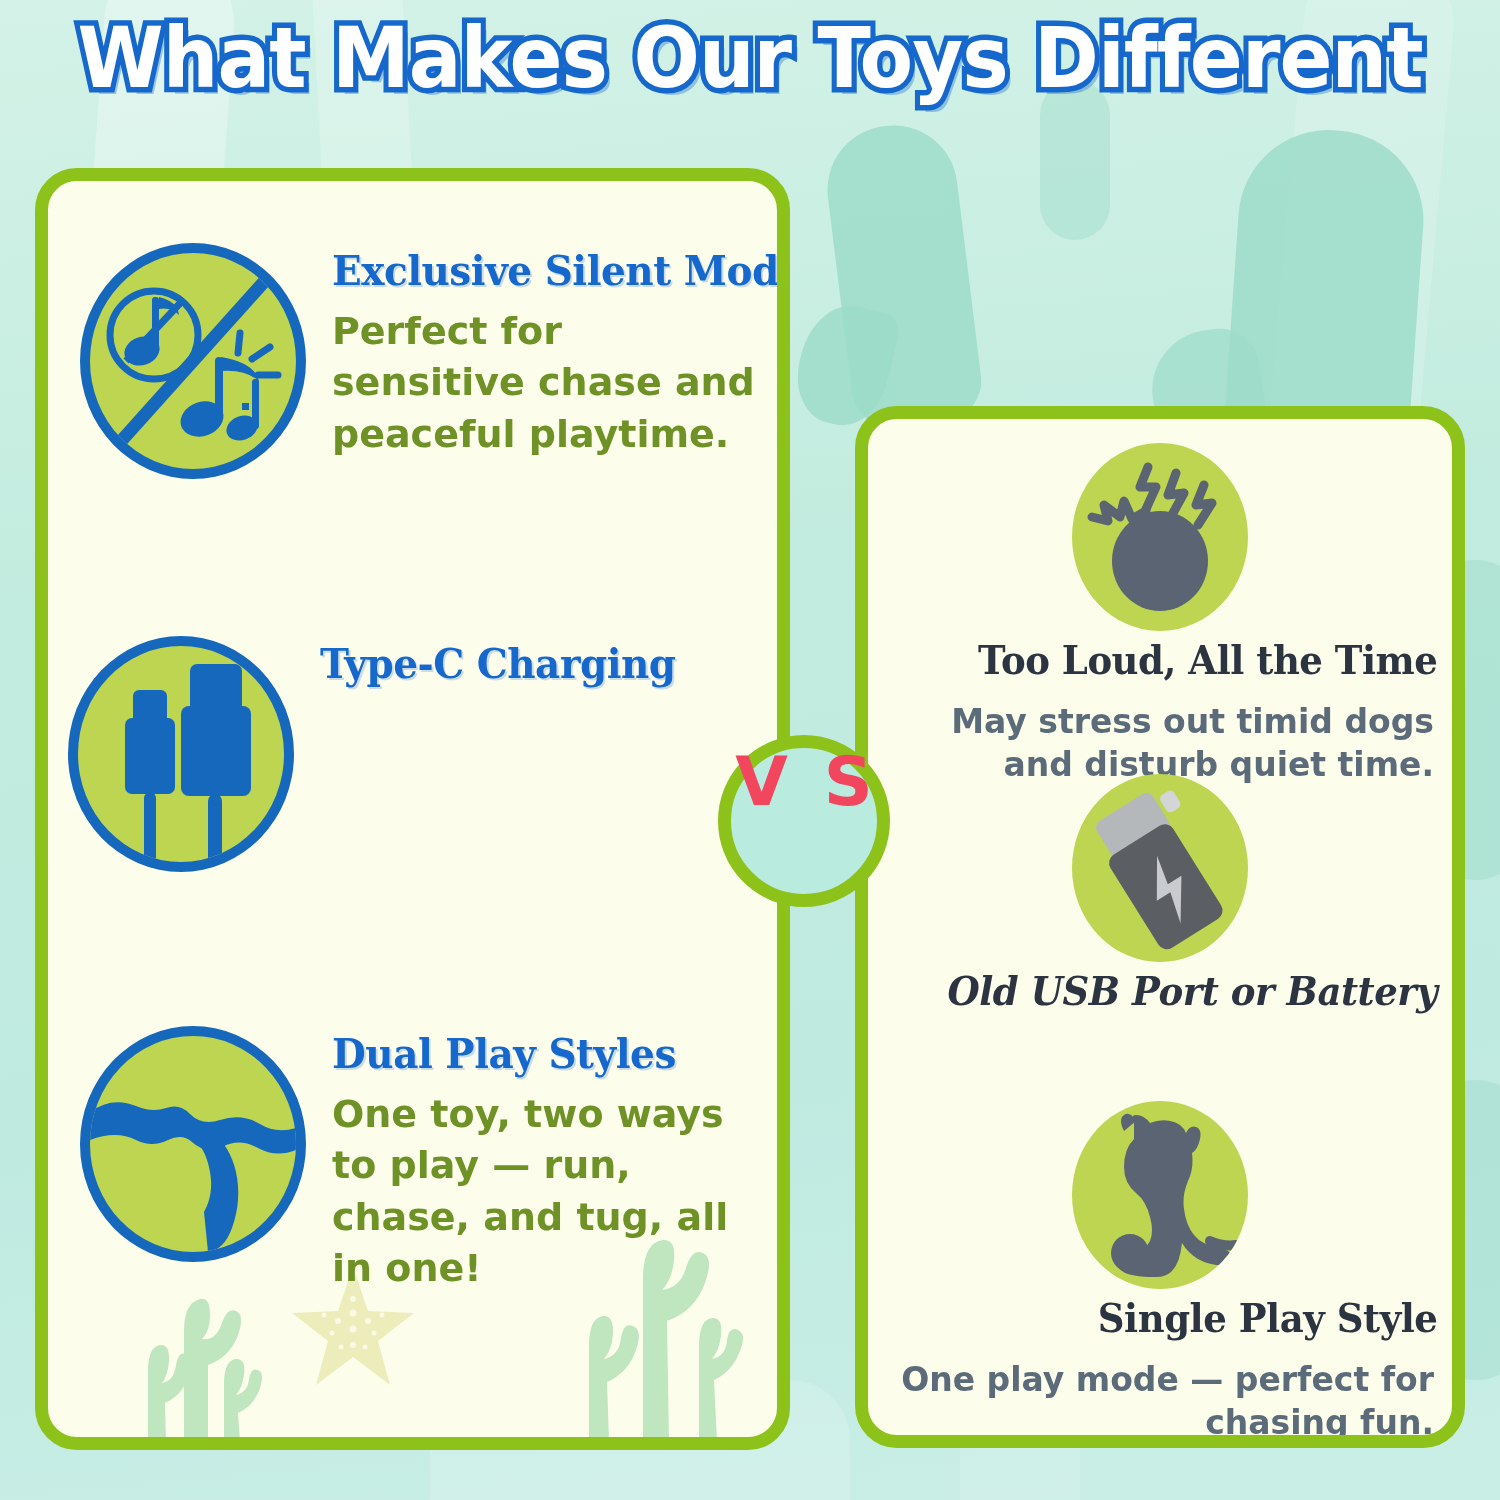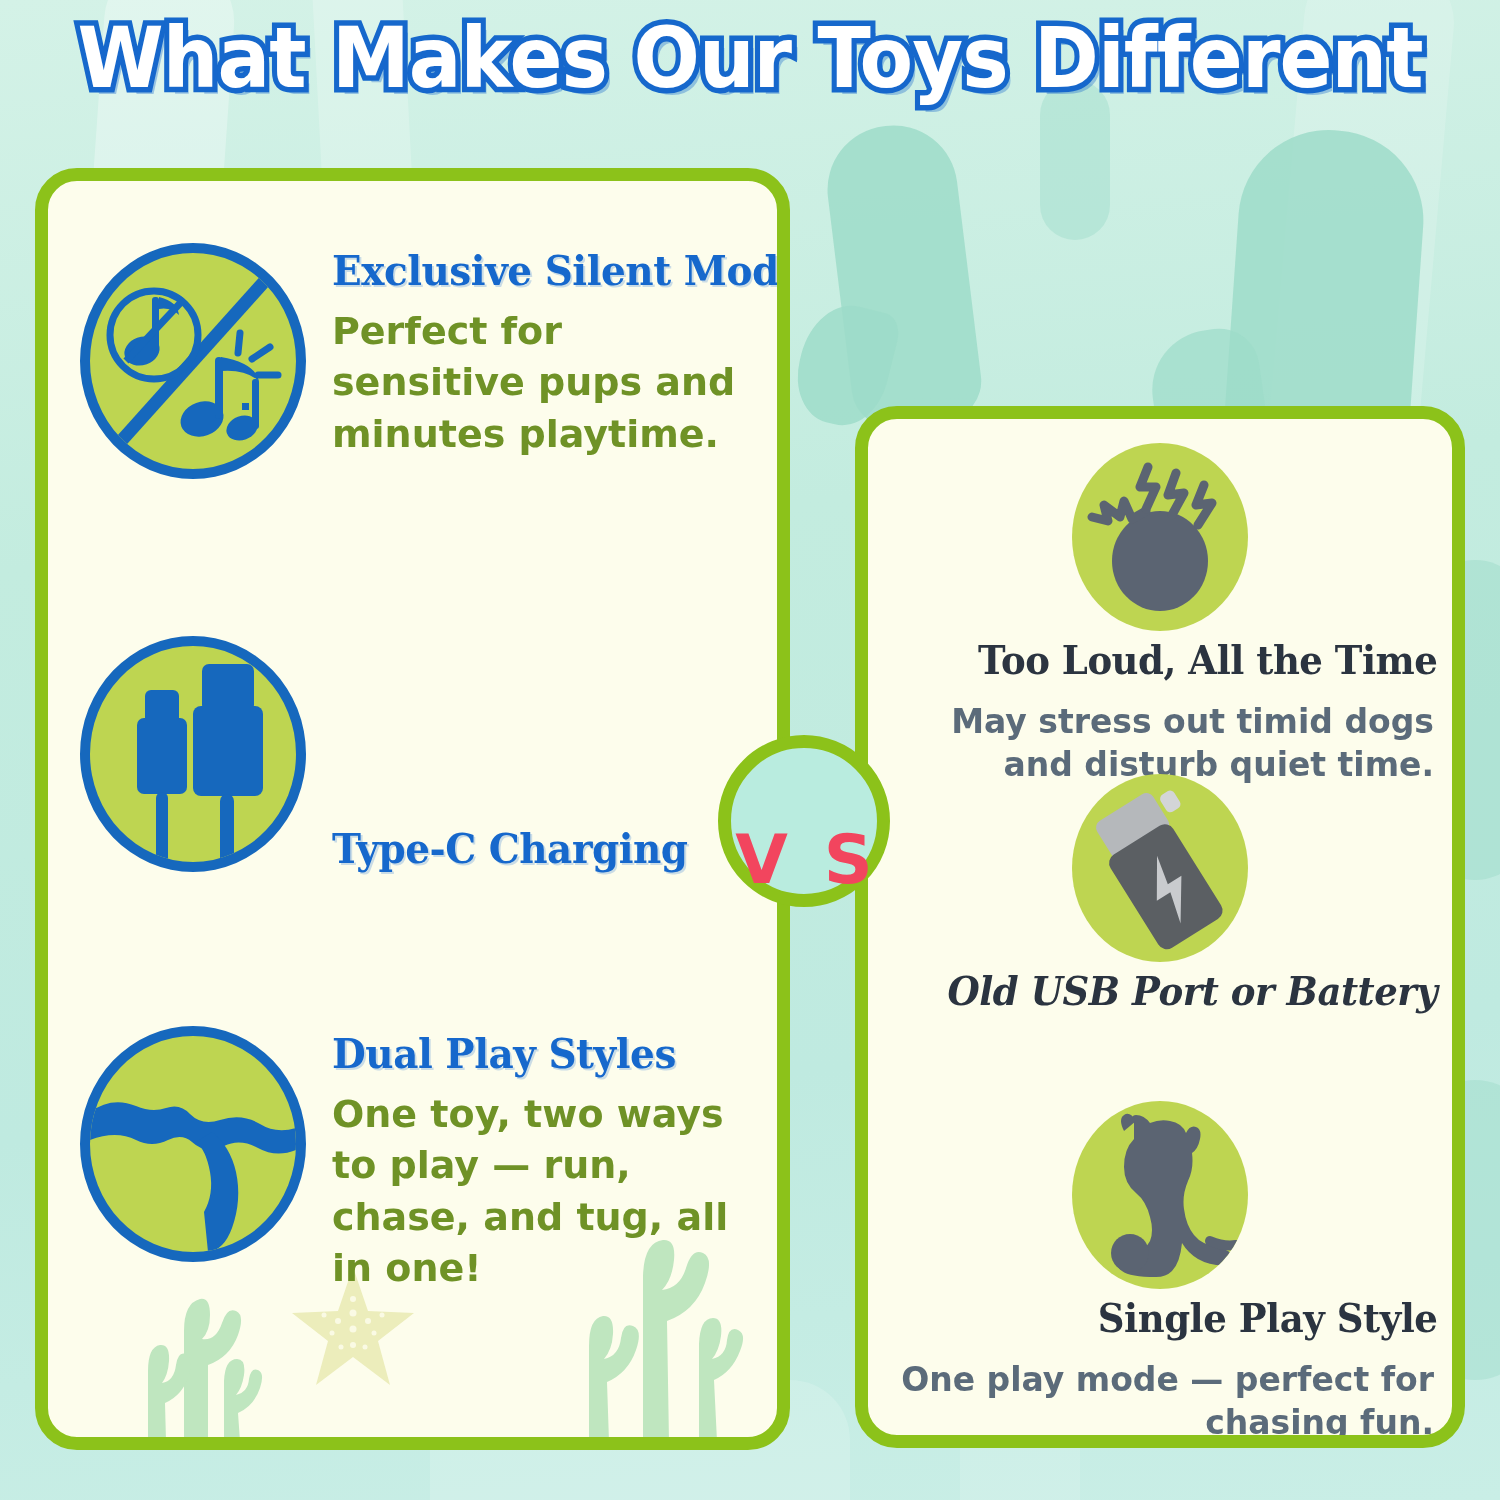--- a/index.html
+++ b/index.html
@@ -139,21 +139,21 @@
   
   .vs-badge {
     position: absolute;
     left: 718px; top: 735px;
     width: 172px; height: 172px;
     border-radius: 50%;
     background: #b9ecdf;
     border: 13px solid #8cc21a;
     z-index: 9;
     display: flex;
-    align-items: flex-end;
+    align-items: flex-start;
     justify-content: center;
   }
   .vs-text {
     font-family: "DejaVu Sans", sans-serif;
     font-weight: 700;
     font-size: 68px;
     color: #f2455e;
     letter-spacing: 6px;
     line-height: 1;
     transform: translateX(3px);
@@ -247,25 +247,25 @@
           </g>
           <g stroke="#1668bd" stroke-width="7" stroke-linecap="round">
             <line x1="148" y1="100" x2="150" y2="80"></line>
             <line x1="162" y1="106" x2="180" y2="94"></line>
             <line x1="168" y1="122" x2="188" y2="122"></line>
           </g>
         </svg>
       </div>
       <div class="row-text">
         <div class="h-left">Exclusive Silent Mode</div>
-        <div class="p-left">Perfect for sensitive pups and minutes playtime.</div>
-      </div>
-    </div>
-
-    <div class="row" style="left:32px; top:455px; width:690px;align-items:flex-end;">
+        <div class="p-left">Perfect for sensitive chase and peaceful playtime.</div>
+      </div>
+    </div>
+
+    <div class="row" style="left:20px; top:455px; width:690px;">
       <div class="icon-circle">
         <svg width="206" height="216" viewBox="0 0 206 216">
           <g fill="#1668bd">
 
             <rect x="55" y="44" width="34" height="34" rx="6"></rect>
             <rect x="47" y="72" width="50" height="76" rx="7"></rect>
             <rect x="66" y="146" width="12" height="72" rx="6"></rect>
 
             <rect x="112" y="18" width="52" height="48" rx="7"></rect>
             <rect x="103" y="60" width="70" height="90" rx="8"></rect>

